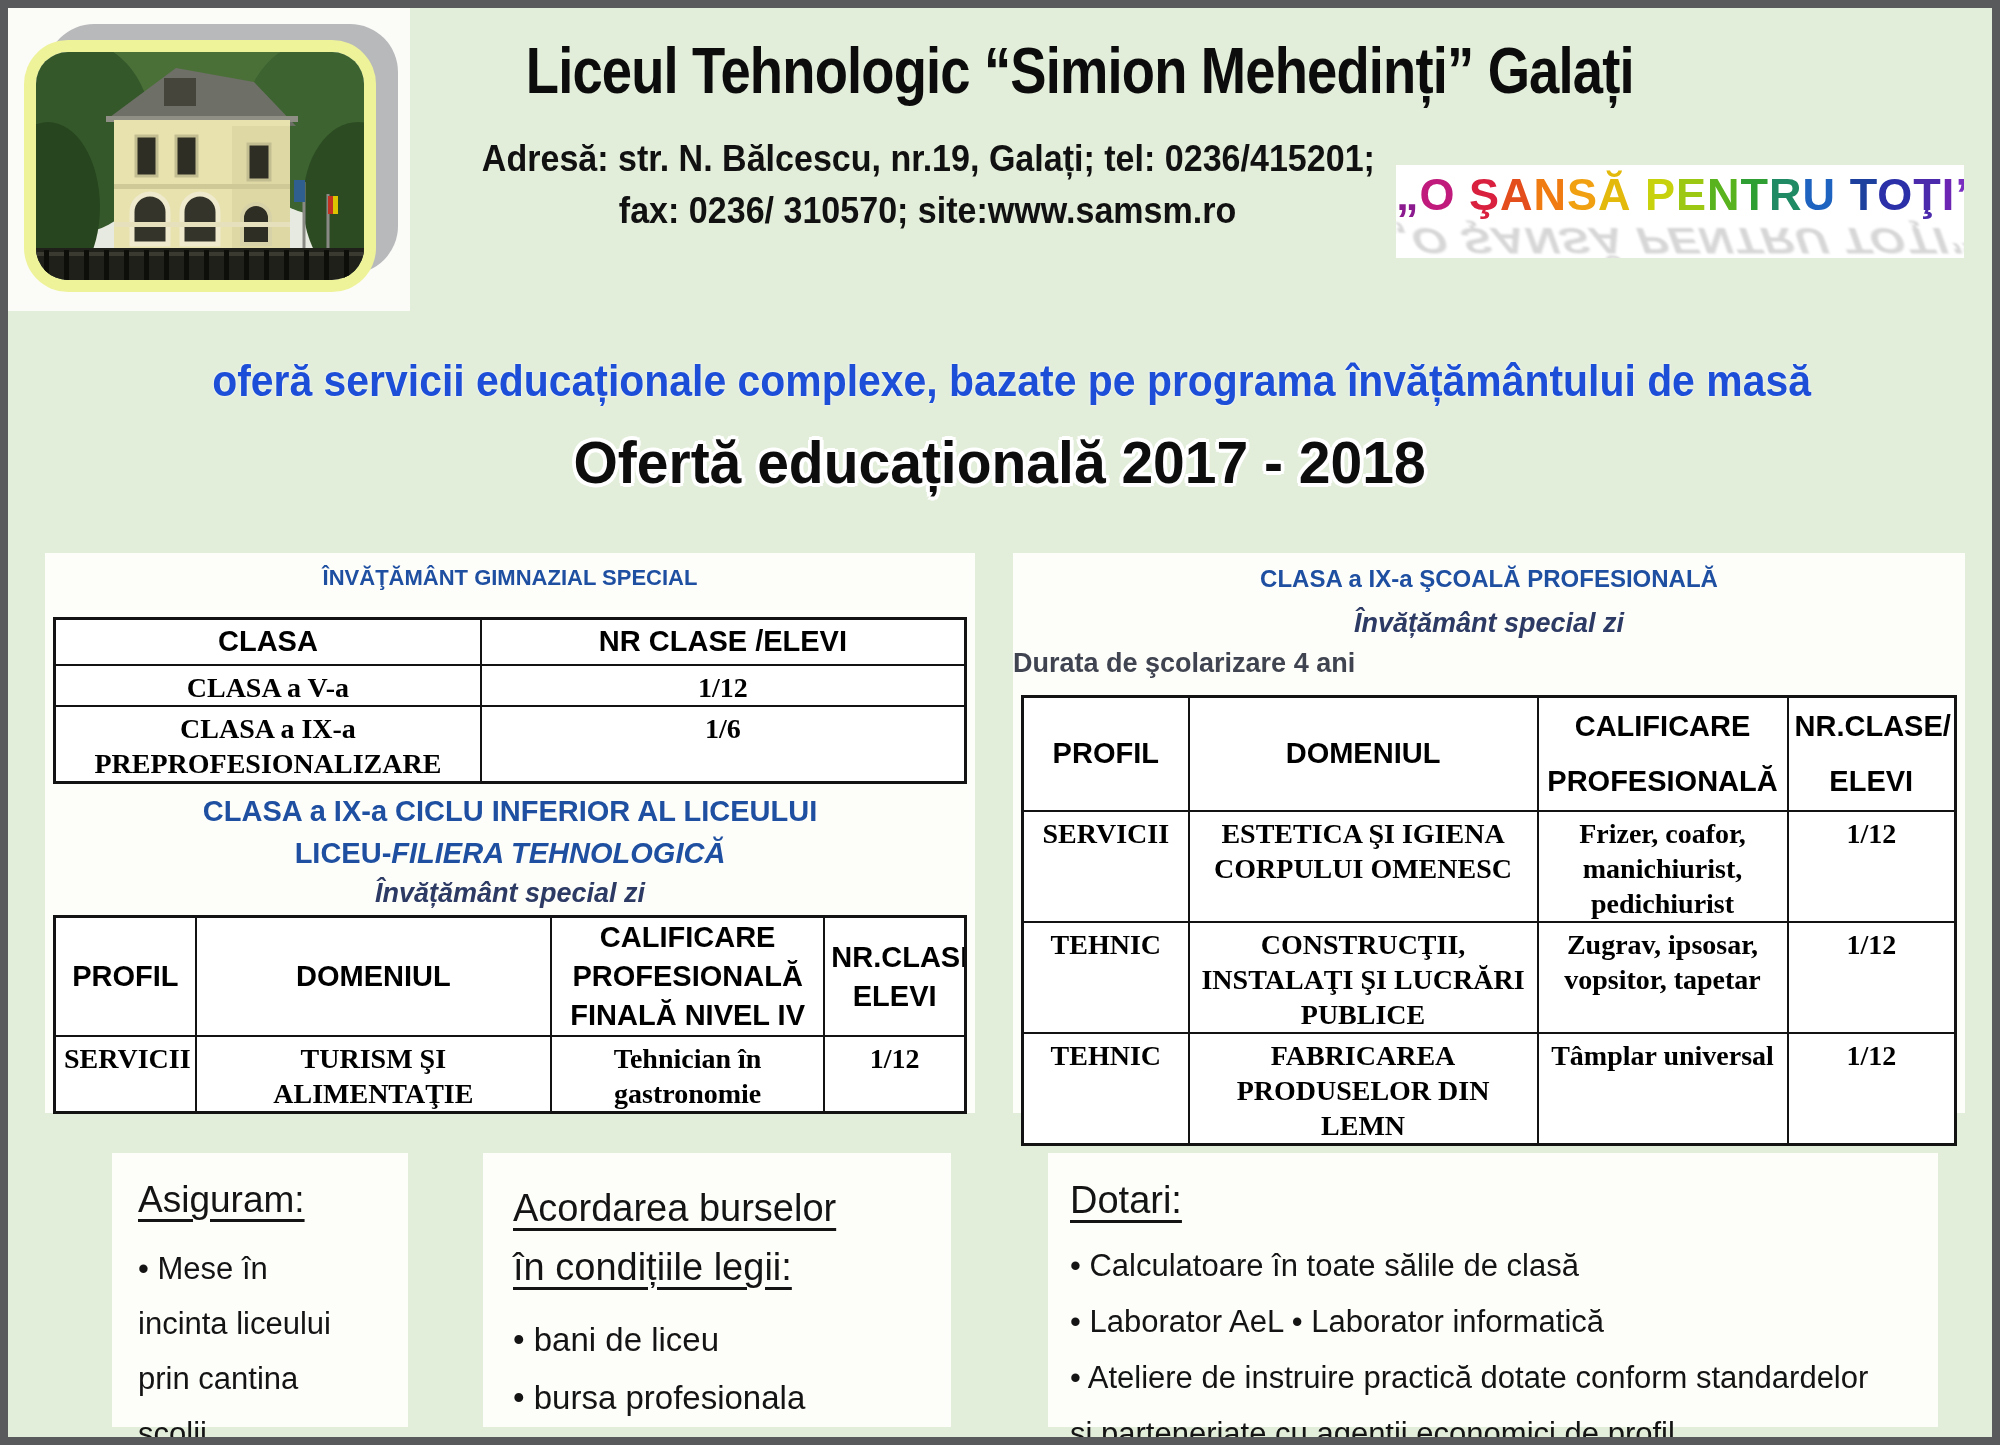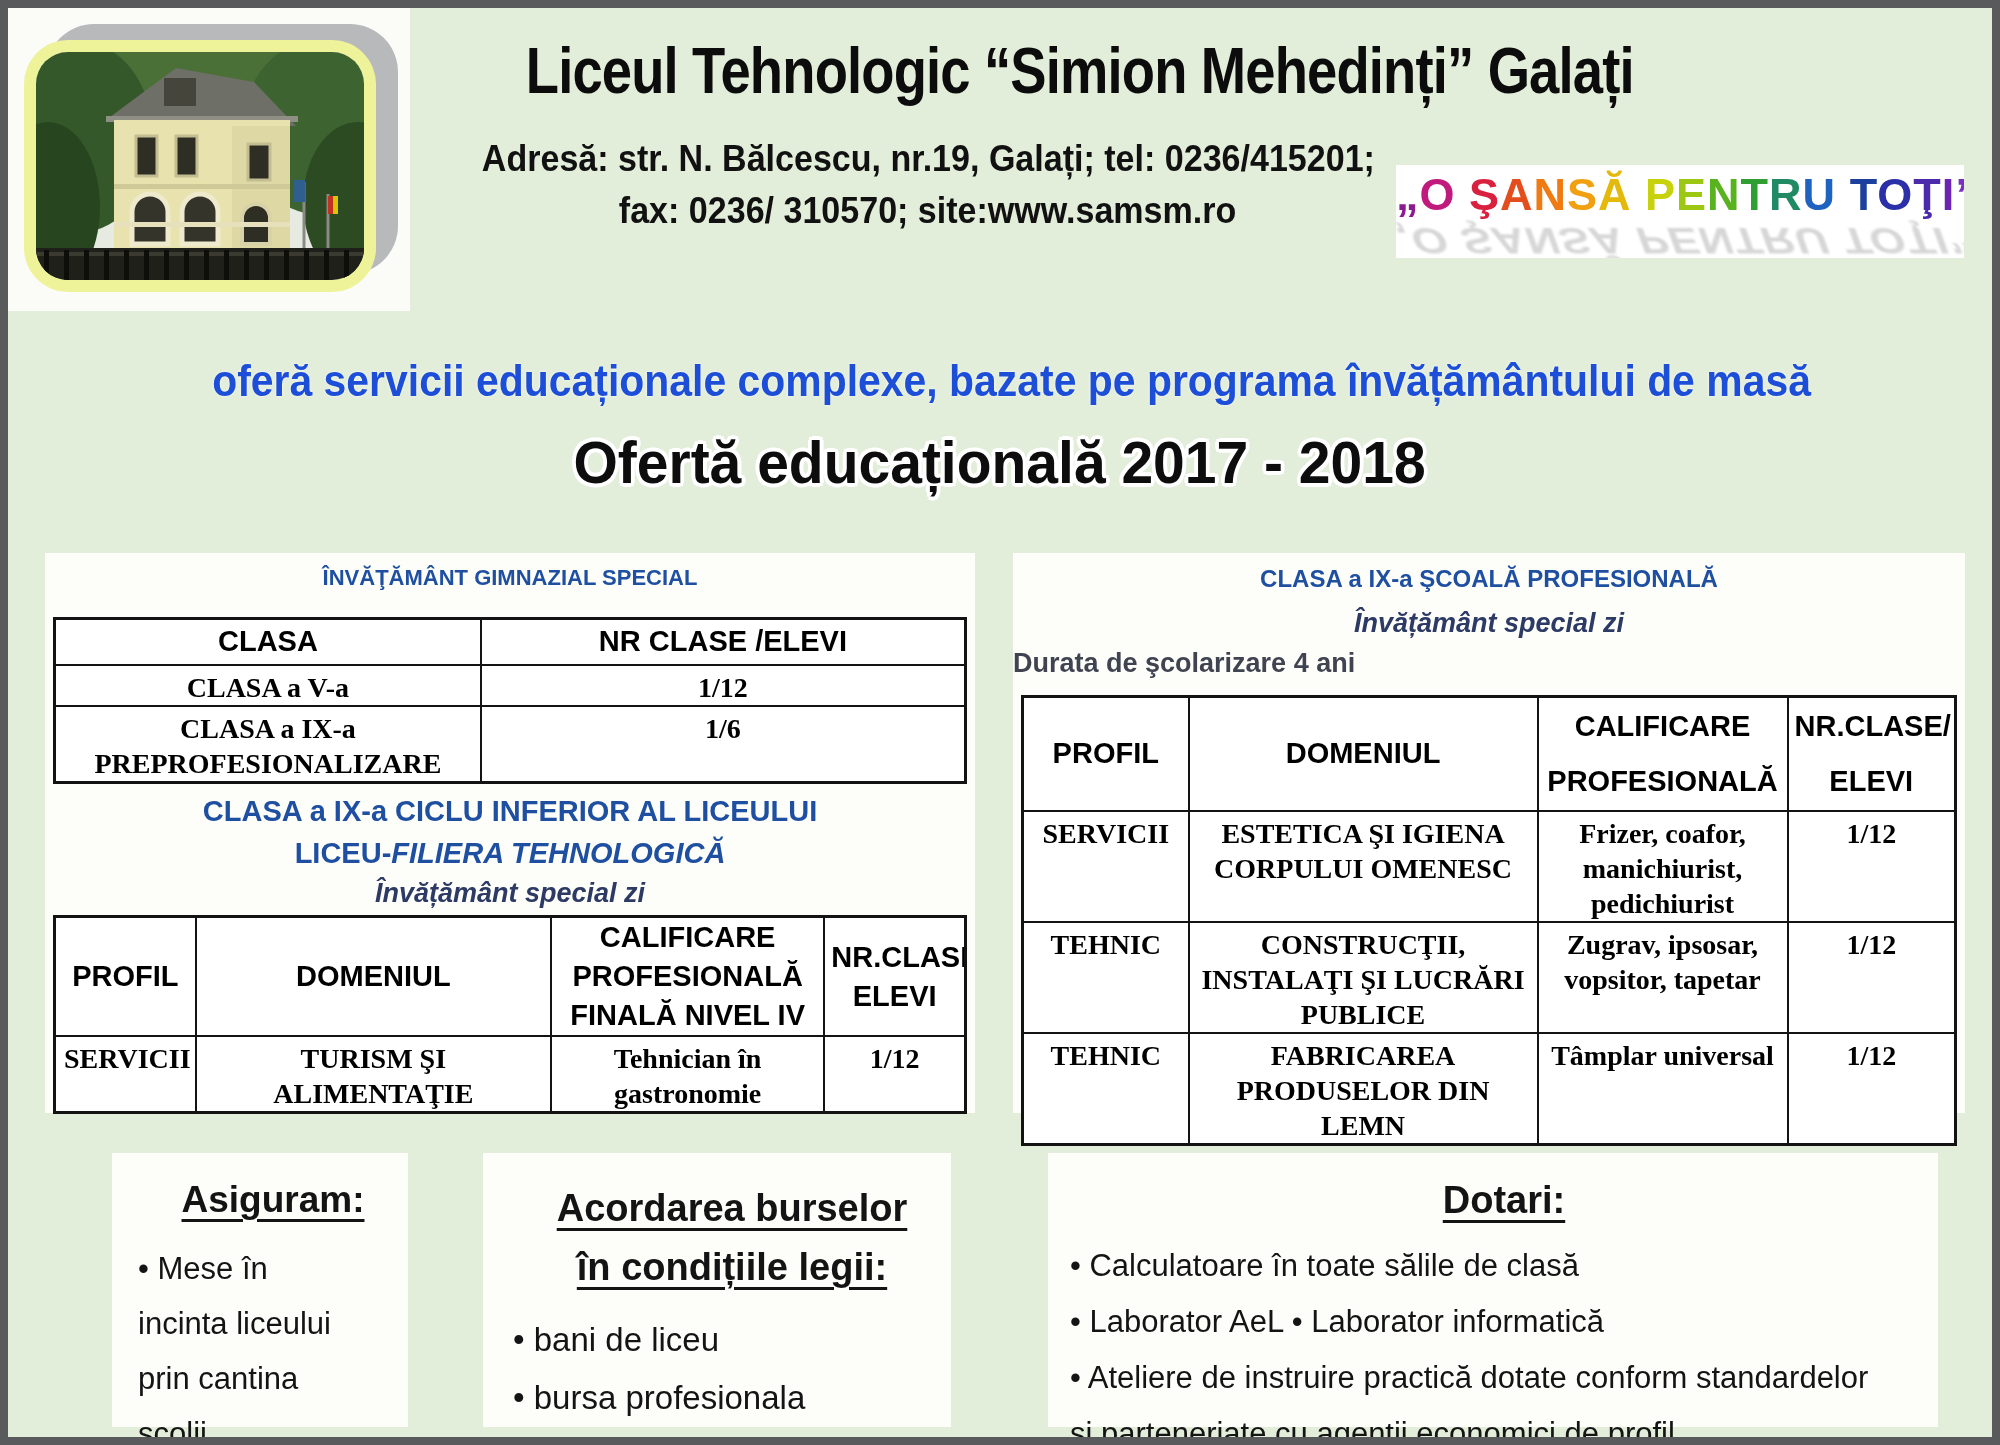--- a/index.html
+++ b/index.html
@@ -74,21 +74,21 @@
 
   #t3{left:8px; top:142px; width:936px;}
   #t3 thead tr{height:114px;}
   #t3 th{line-height:1.9;}
   #t3 tbody tr:nth-child(1){height:108px;}
   #t3 tbody tr:nth-child(2){height:88px;}
   #t3 tbody tr:nth-child(3){height:94px;}
 
   
   .bbox{top:1145px; height:274px; background:#fdfdfa; box-sizing:border-box; color:#141414;}
-  .bbox .btitle{font-weight:bold; text-decoration:underline; text-decoration-thickness:3px; text-underline-offset:7px;text-align:center;}
+  .bbox .btitle{font-weight:normal; text-decoration:underline; text-decoration-thickness:3px; text-underline-offset:7px;}
   .box1{left:104px; width:296px; padding:26px 0 0 26px;}
   .box1 .btitle{font-size:37px; margin-bottom:30px;}
   .box1 .bline{font-size:31px; margin-bottom:19px; white-space:nowrap;}
   .box2{left:475px; width:468px; padding:26px 0 0 30px;}
   .box2 .btitle{font-size:38px; line-height:1.55; margin-bottom:24px;}
   .box2 .bline{font-size:33px; margin-bottom:20px; white-space:nowrap;}
   .box3{left:1040px; width:890px; padding:26px 0 0 22px;}
   .box3 .btitle{font-size:38px; margin-bottom:26px;}
   .box3 .bline{font-size:31px; margin-bottom:20px; white-space:nowrap;}
 </style>

